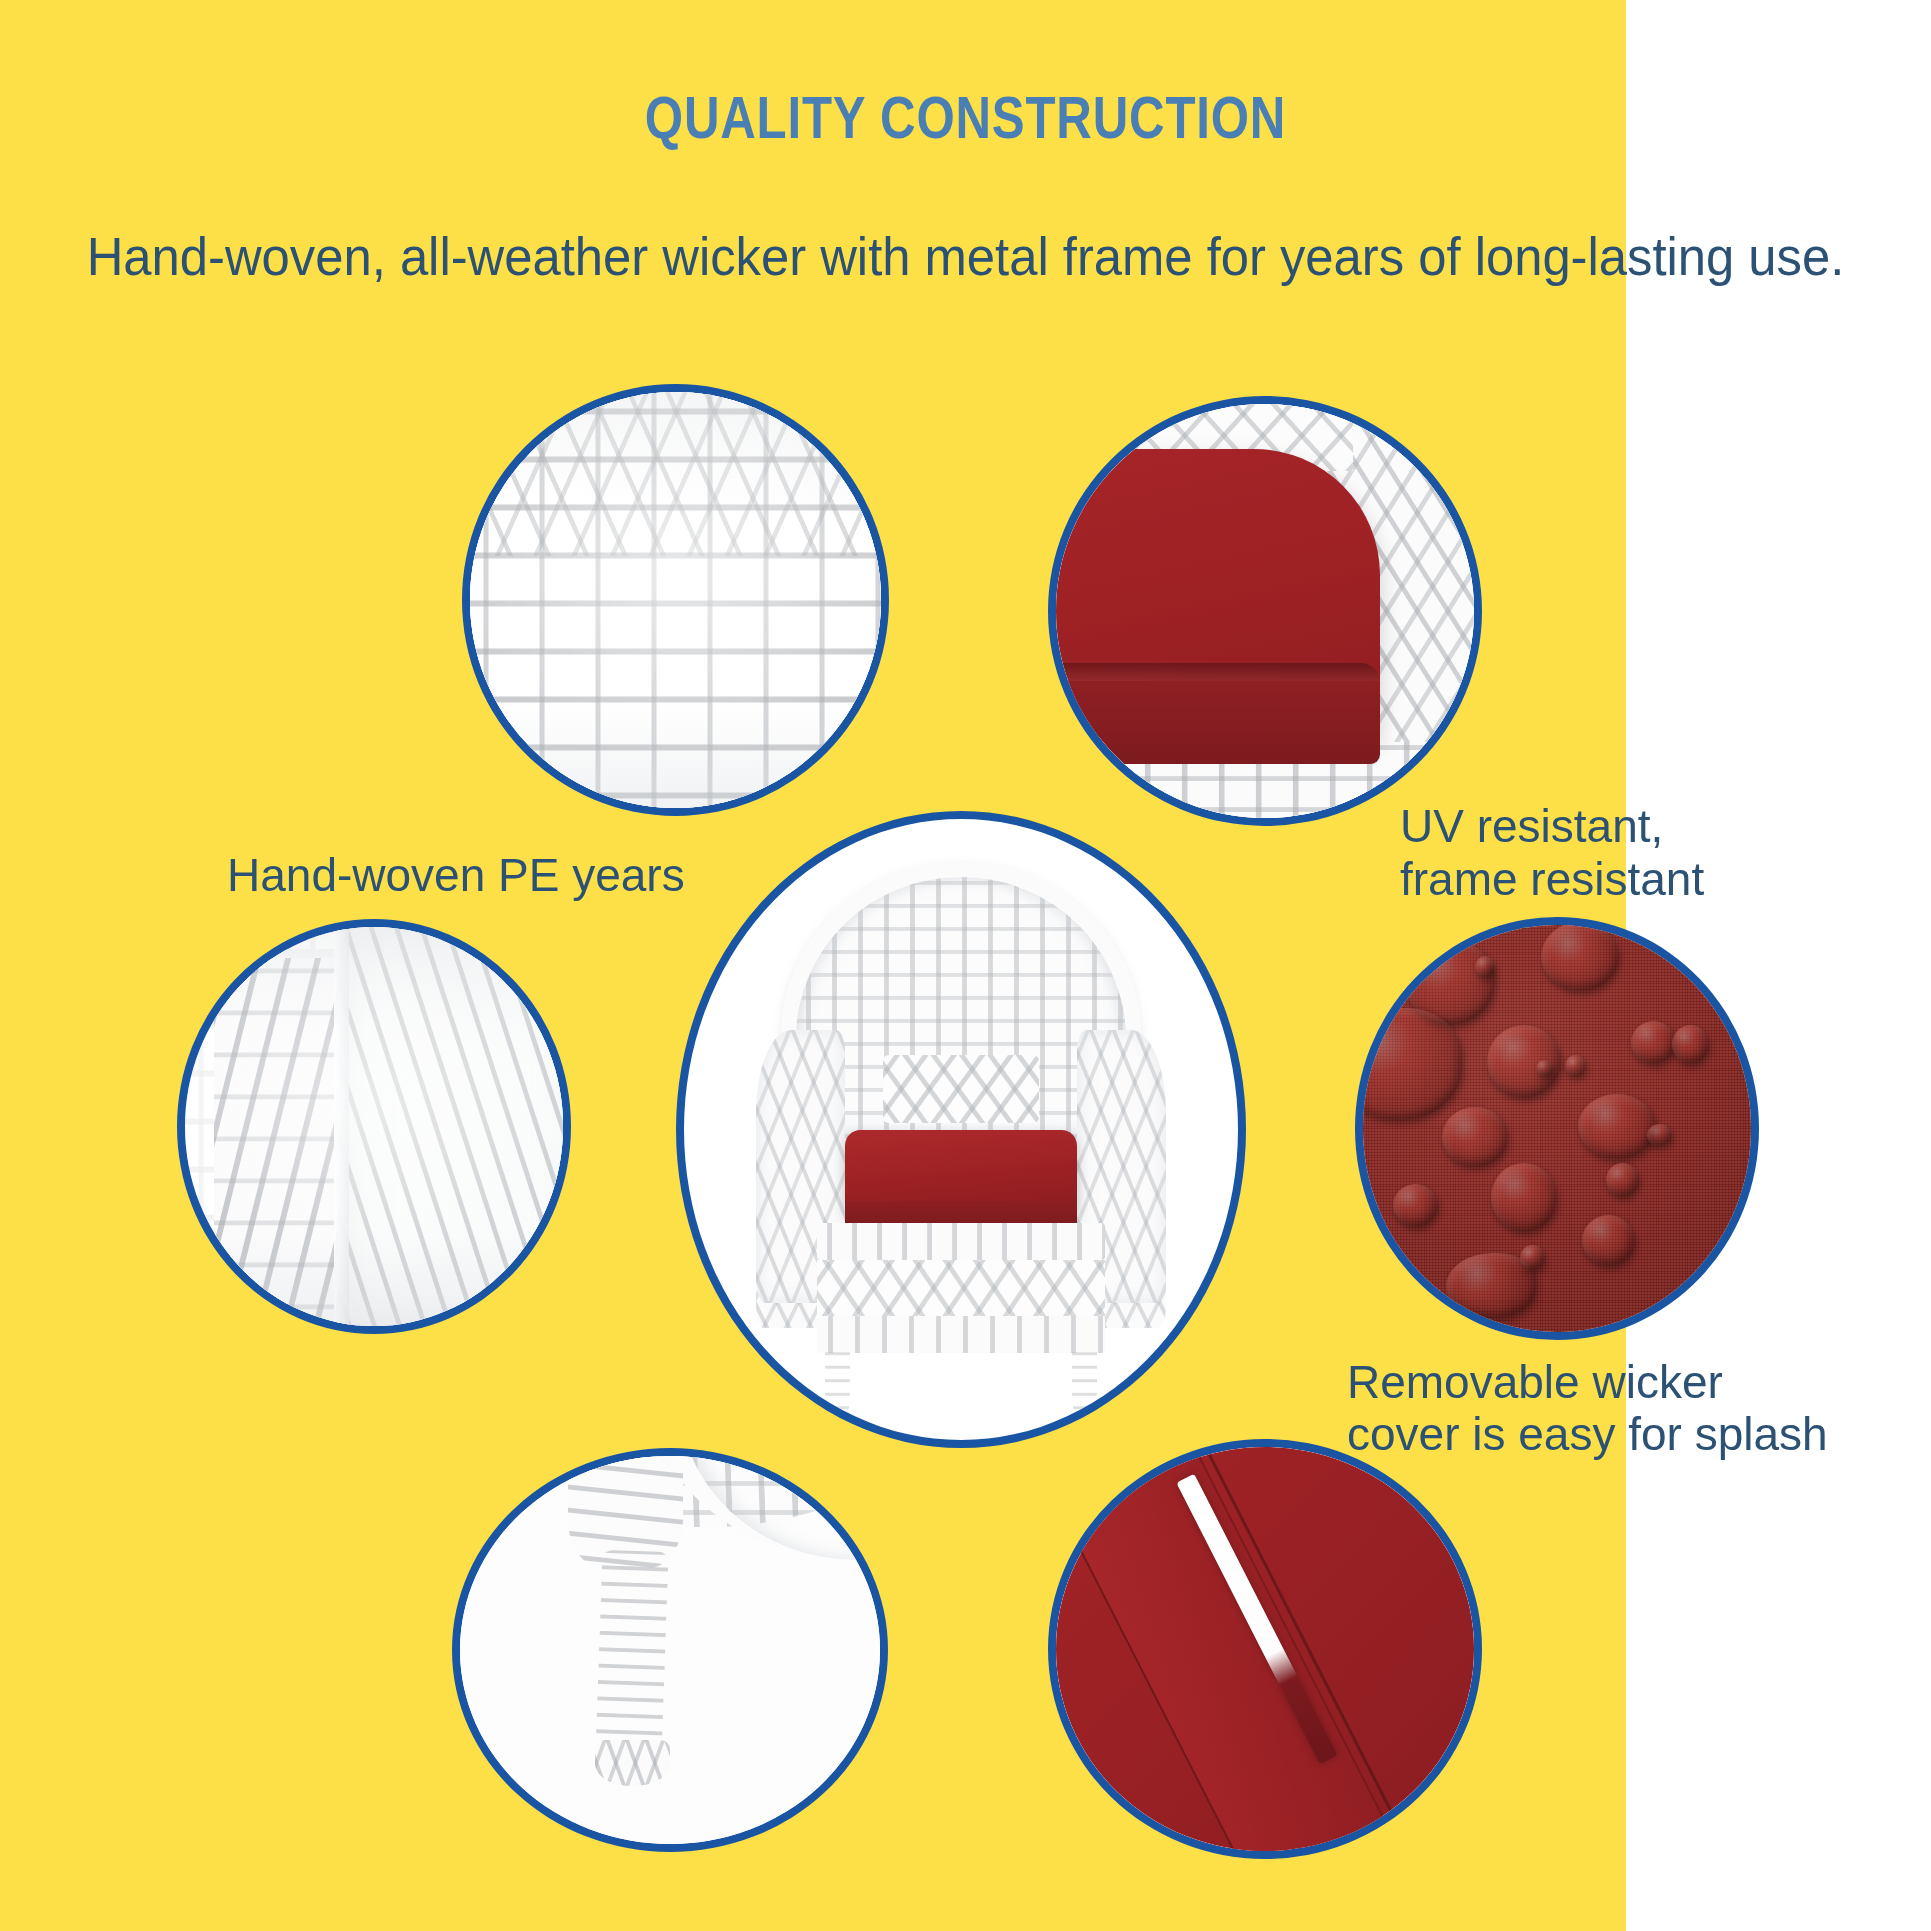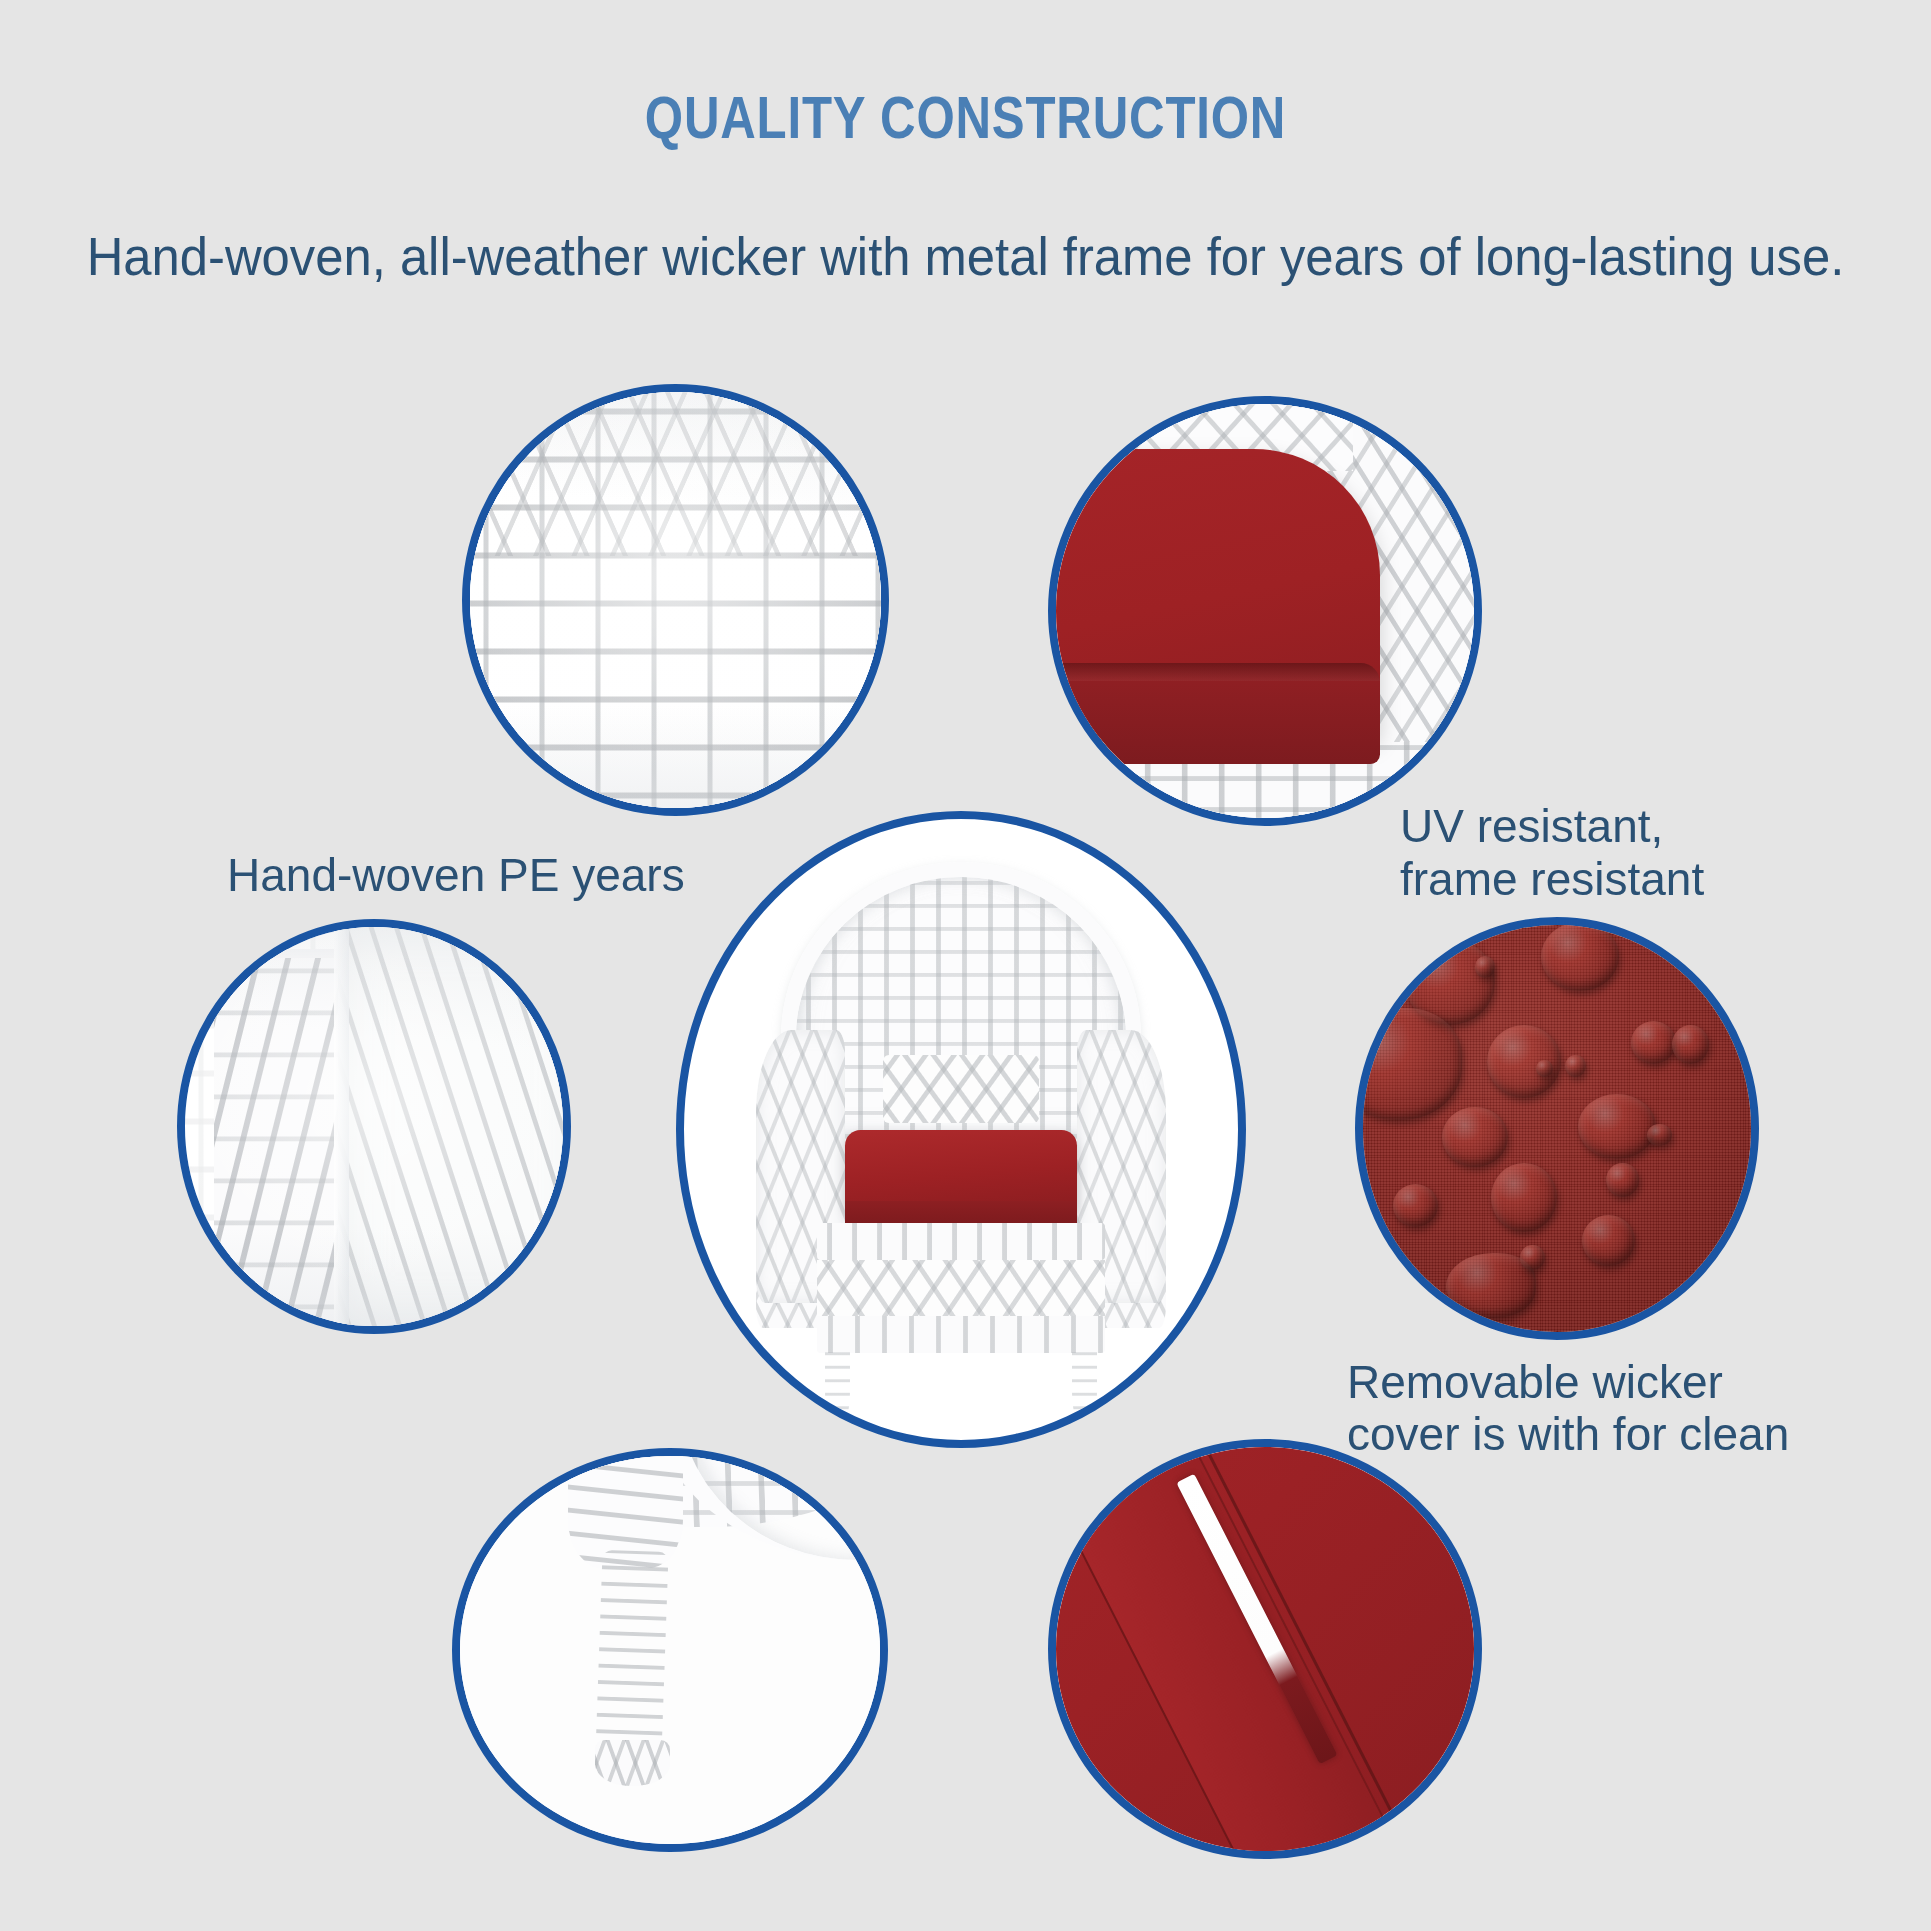--- a/index.html
+++ b/index.html
@@ -4,22 +4,22 @@
 <style>
   * { box-sizing: border-box; margin: 0; padding: 0; }
   html, body {
     width: 1931px; height: 1931px;
     background: #ffffff;
     font-family: "Liberation Sans", sans-serif;
     overflow: hidden;
   }
   #page {
     position: relative;
-    width: 1931px; height: 1931px;
-    background: #e5e5e5;
+    width: 1626px; height: 1931px;
+    background: #fde047;
     padding-left: 8px;
   }
 
   
   .title {
     position: absolute;
     left: 0; top: 83px;
     width: 1931px;
     text-align: center;
     font-size: 60px;
@@ -480,16 +480,16 @@
     </div>
   </div>
 
   <div class="caption cap-left" style="left:227px; top:850px; width:599px;">Hand-woven PE years</div>
 
   <div class="caption cap-center" style="left:1400px; top:801px; width:415px;">UV resistant,</div>
   <div class="caption cap-center" style="left:1400px; top:854px; width:415px;">frame resistant</div>
 
 
   <div class="caption cap-center" style="left:1347px; top:1357px; width:502px;">Removable wicker</div>
-  <div class="caption cap-center" style="left:1347px; top:1409px; width:502px;">cover is with for clean</div>
+  <div class="caption cap-center" style="left:1347px; top:1409px; width:502px;">cover is easy for splash</div>
 
 </div>
 
 
 </body></html>

